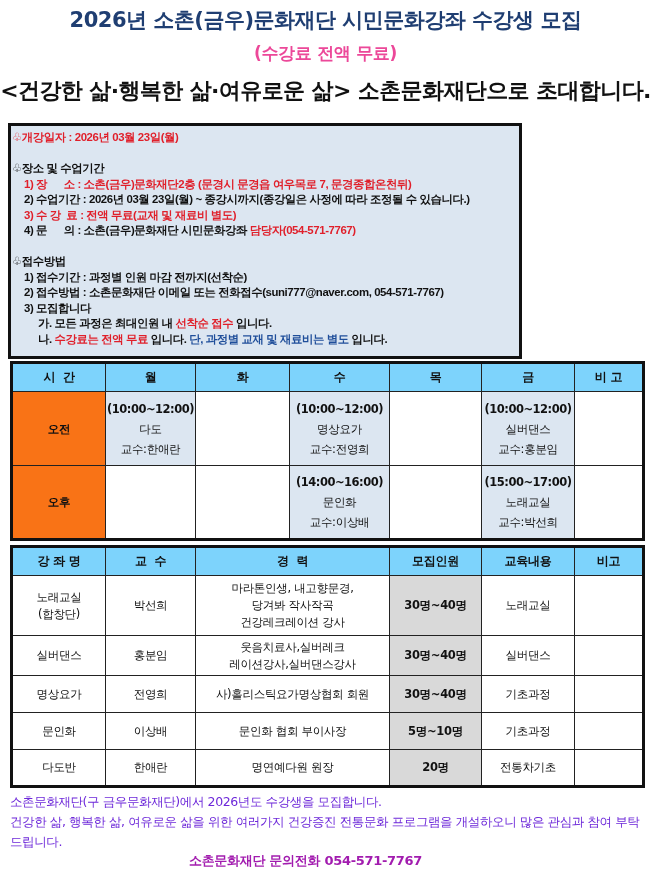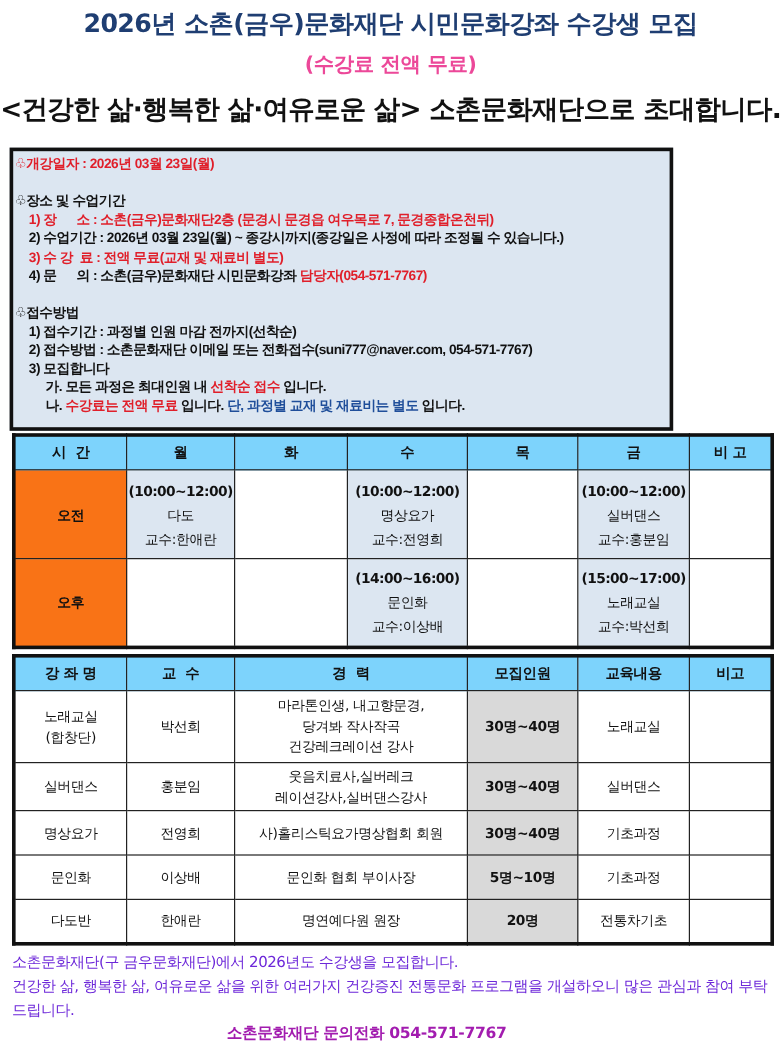--- a/index.html
+++ b/index.html
@@ -13,21 +13,21 @@
   .subtitle {
     position: absolute; left: 0; top: 42px; width: 651px; text-align: center;
     font-weight: bold; font-size: 17px; color: #ec4899; letter-spacing: -0.3px;
   }
   .invite {
     position: absolute; left: 0; top: 76px; width: 651px; text-align: center;
     font-weight: bold; font-size: 22px; color: #111; letter-spacing: -0.6px;
   }
 
   .infobox {
-    position: absolute; left: 8px; top: 123px; width: 553px; height: 236px;
+    position: absolute; left: 8px; top: 123px; width: 514px; height: 236px;
     background: #dce6f1; border: 3px solid #111;
     padding: 4px 0 0 1px; font-size: 11.4px; line-height: 15.5px; letter-spacing: -0.4px;
     font-family: "Liberation Sans", "DejaVu Sans", sans-serif; font-weight: bold;
   }
   .infobox .line { white-space: nowrap; }
   .infobox .gap { height: 15.5px; }
   .red { color: #e01f2a; }
   .blue { color: #1f4e9a; }
   .dark { color: #111; }
   .ind1 { padding-left: 12px; }

